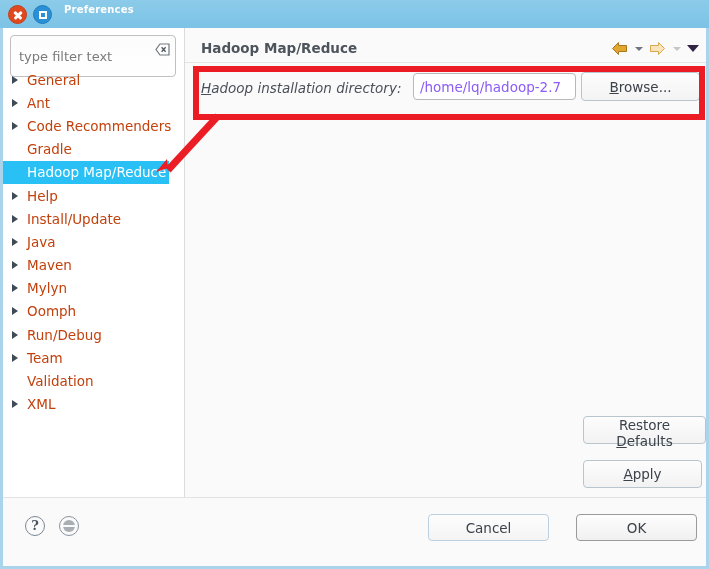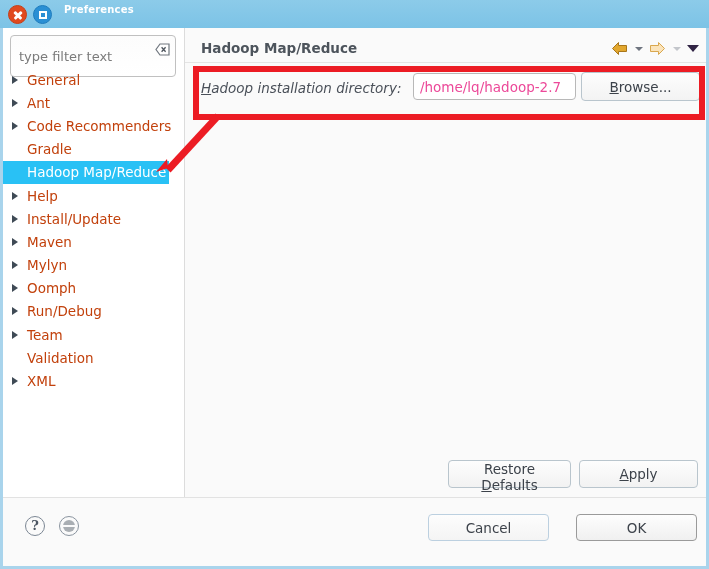--- a/index.html
+++ b/index.html
@@ -263,21 +263,21 @@
     left: 228px;
     top: 3px;
     width: 163px;
     height: 27px;
     box-sizing: border-box;
     border: 1px solid #b8b8b8;
     border-radius: 4px;
     background: #ffffff;
     font-family: "DejaVu Sans", "Liberation Sans", sans-serif;
     font-size: 13.5px;
-    color: #ec4899;
+    color: #8b5cf6;
     padding: 0 6px;
     outline: none;
   }
   #browse-btn {
     position: absolute;
     left: 396px;
     top: 2px;
     width: 119px;
     height: 29px;
     box-sizing: border-box;
@@ -287,24 +287,25 @@
     font-family: "DejaVu Sans", "Liberation Sans", sans-serif;
     font-size: 13.5px;
     color: #3c424a;
     cursor: pointer;
   }
   #browse-btn u { text-decoration: underline; }
 
   
   #pane-buttons {
     position: absolute;
-    right: 8px;
+    right: 0;
     bottom: 9px;
     display: flex;
-    gap: 8px;
+    gap: 16px;
+    flex-direction: column;
   }
   .pbtn {
     height: 28px;
     box-sizing: border-box;
     border: 1px solid #b9c5cd;
     border-radius: 4px;
     background: linear-gradient(#fdfdfd, #f2f2f2);
     font-family: "DejaVu Sans", "Liberation Sans", sans-serif;
     font-size: 13.5px;
     color: #3c424a;
@@ -470,20 +471,26 @@
               <span class="tw">
                 <span class="tri"></span>
               </span>
               <span class="tree-label">Help</span>
             </div>
             <div class="tree-row">
               <span class="tw">
                 <span class="tri"></span>
               </span>
               <span class="tree-label">Install/Update</span>
+            </div>
+            <div class="tree-row">
+              <span class="tw">
+                <span class="tri"></span>
+              </span>
+              <span class="tree-label">Java</span>
             </div>
             <div class="tree-row">
               <span class="tw">
                 <span class="tri"></span>
               </span>
               <span class="tree-label">Maven</span>
             </div>
             <div class="tree-row">
               <span class="tw">
                 <span class="tri"></span>

